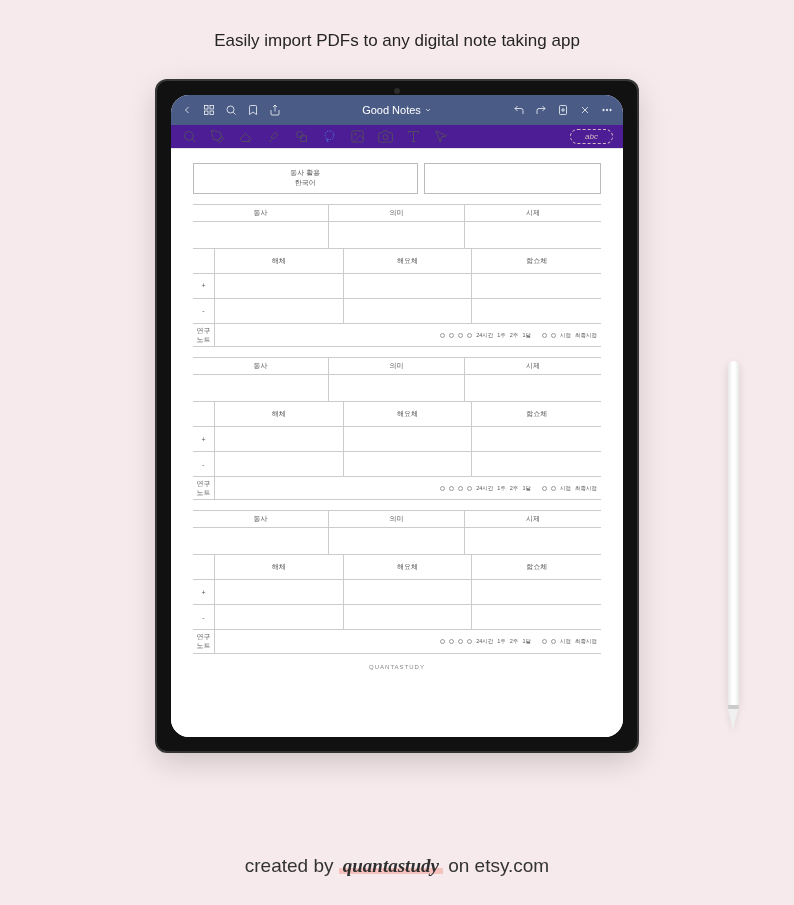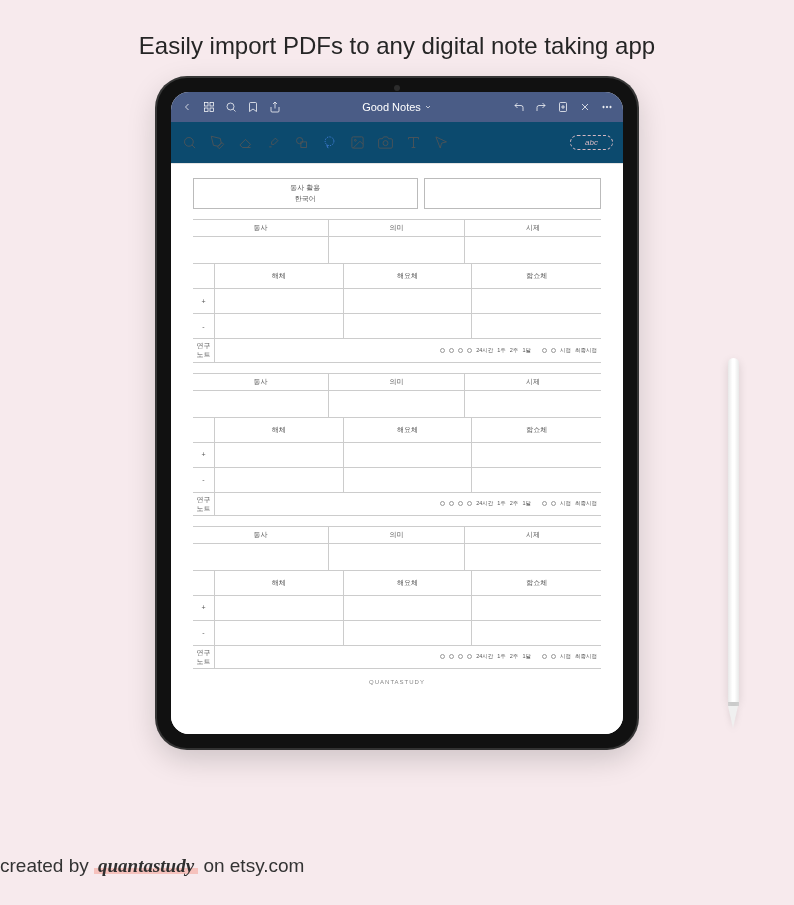--- a/index.html
+++ b/index.html
@@ -6,38 +6,38 @@
   body {
     background: #f7eaed;
     width: 794px;
     height: 905px;
     font-family: -apple-system, BlinkMacSystemFont, "Segoe UI", sans-serif;
     position: relative;
     overflow: hidden;
   }
   .headline {
     text-align: center;
-    padding: 30px 40px 16px;
-    font-size: 24px;
+    padding: 30px 40px 28px;
+    font-size: 17px;
     font-weight: 500;
     color: #252525;
     line-height: 1.35;
   }
   .stage {
     position: relative;
     width: 100%;
     display: flex;
     justify-content: center;
   }
   
   .ipad {
     width: 480px;
     height: 670px;
     background: #111;
-    border-radius: 30px;
+    border-radius: 10px;
     padding: 14px;
     box-shadow: 0 10px 30px rgba(0,0,0,.18), 0 0 0 2px #3a3a3a;
     position: relative;
   }
   .ipad::before {
     content: "";
     position: absolute;
     top: 7px; left: 50%; transform: translateX(-50%);
     width: 6px; height: 6px; border-radius: 50%;
     background: #2c2c2c;
@@ -59,23 +59,23 @@
     align-items: center;
     justify-content: space-between;
     padding: 0 10px;
     color: #fff;
   }
   .tb-left, .tb-right { display: flex; align-items: center; gap: 10px; }
   .tb-center { font-size: 11px; font-weight: 500; display: flex; align-items: center; gap: 3px; }
   .tb-icon { width: 12px; height: 12px; display: flex; align-items: center; justify-content: center; }
   .tb-icon svg { width: 12px; height: 12px; stroke: #fff; fill: none; stroke-width: 1.5; }
   .toolbar {
-    background: #0c4a6e;
+    background: #4c1d95;
     border-bottom: 1px solid #e4e4e4;
-    height: 42px;
+    height: 24px;
     display: flex;
     align-items: center;
     padding: 0 10px;
     gap: 12px;
   }
   .tool { width: 16px; height: 16px; display: flex; align-items: center; justify-content: center; }
   .tool svg { width: 15px; height: 15px; stroke: #555; fill: none; stroke-width: 1.3; }
   .tool.active svg { stroke: #4d8bf0; }
   .tool-spacer { flex: 1; }
   .lasso-pill {
@@ -188,20 +188,21 @@
     border-left: 5.5px solid transparent;
     border-right: 5.5px solid transparent;
     border-top: 22px solid #f0f0f0;
     filter: drop-shadow(0 2px 3px rgba(0,0,0,.1));
   }
   
   .credit {
     position: absolute;
     bottom: 28px;
     width: 100%;
+    text-align: center;
     font-size: 19px;
     color: #333;
   }
   .credit .brand {
     font-style: italic;
     font-family: Georgia, serif;
     font-weight: 600;
     color: #2f2f2f;
     background: linear-gradient(transparent 62%, #f6c2bd 62%, #f6c2bd 92%, transparent 92%);
     padding: 0 4px;

